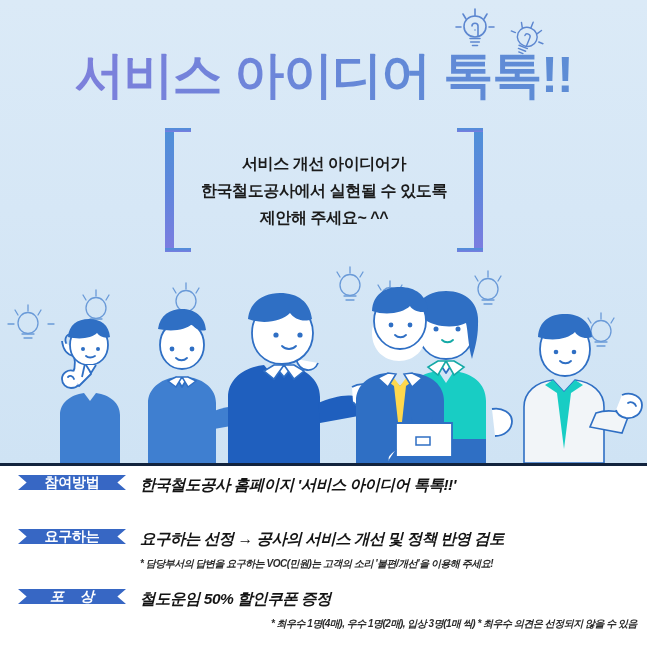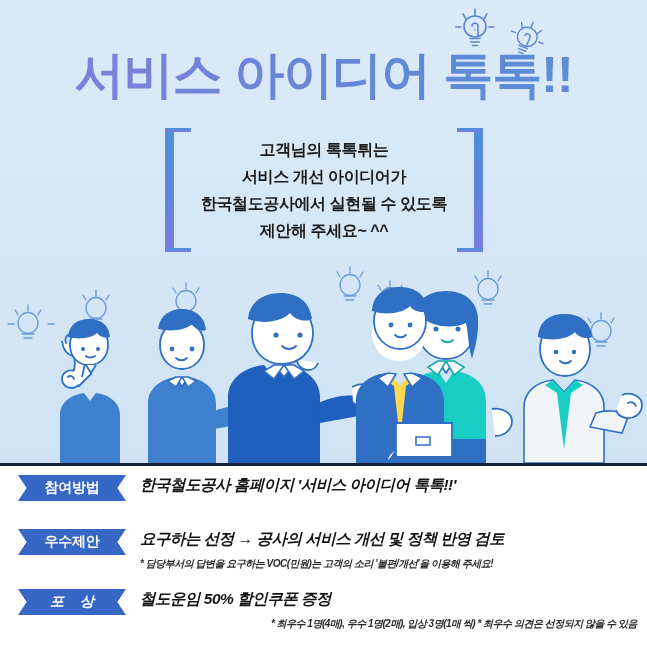--- a/index.html
+++ b/index.html
@@ -73,21 +73,21 @@
 
   
   .info { position:absolute; left:0; top:466px; width:647px; height:181px; background:#fff; }
   .row { position:absolute; left:0; width:647px; display:flex; }
   .row.r1 { top:7px; }
   .row.r2 { top:61px; }
   .row.r3 { top:121px; }
 
   .tag-cell { width:140px; flex:none; padding-left:18px; padding-top:2px; }
   .tag {
-    position:relative; width:108px; height:26px; background:#3767c4;
+    position:relative; width:108px; height:15px; background:#3767c4;
     color:#fff; font-size:14px; font-weight:bold; letter-spacing:-0.3px;
     display:flex; align-items:center; justify-content:center;
     clip-path:polygon(0 0, 100% 0, 92% 50%, 100% 100%, 0 100%, 8% 50%);
   }
   .tag.spaced { letter-spacing:6px; text-indent:6px;font-style:italic; }
 
   .txt-cell { flex:1; padding-right:6px;font-style:italic; }
   .main-line {
     font-size:15.5px; font-weight:bold; color:#141414;
     letter-spacing:-0.5px; line-height:24px; white-space:nowrap;
@@ -133,21 +133,20 @@
         <i class="bar"></i>
           <i class="top"></i>
           <i class="bot"></i>
       </span>
       <span class="brk right">
         <i class="bar"></i>
           <i class="top"></i>
           <i class="bot"></i>
       </span>
       <div class="sub-lines">
-        <div>고객님의 톡톡튀는</div>
         <div>서비스 개선 아이디어가</div>
         <div>한국철도공사에서 실현될 수 있도록</div>
         <div>제안해 주세요~ ^^</div>
       </div>
     </div>
 
     <svg class="people" viewBox="0 0 647 200">
       <defs>
         <style>
           .ln { fill:none; stroke:#2f6fc4; stroke-width:1.8; stroke-linecap:round; stroke-linejoin:round; }
@@ -298,21 +297,21 @@
       <div class="tag-cell">
         <div class="tag">참여방법</div>
       </div>
       <div class="txt-cell">
         <div class="main-line">한국철도공사 홈페이지 '서비스 아이디어 톡톡!!'</div>
       </div>
     </div>
 
     <div class="row r2">
       <div class="tag-cell">
-        <div class="tag">우수제안</div>
+        <div class="tag">요구하는</div>
       </div>
       <div class="txt-cell">
         <div class="main-line">요구하는 선정 →  공사의 서비스 개선 및 정책 반영 검토</div>
         <div class="sub-note">* 담당부서의 답변을 요구하는 VOC(민원)는 고객의 소리 '불편/개선'을 이용해 주세요!</div>
       </div>
     </div>
 
     <div class="row r3">
       <div class="tag-cell">
         <div class="tag spaced">포 상</div>

